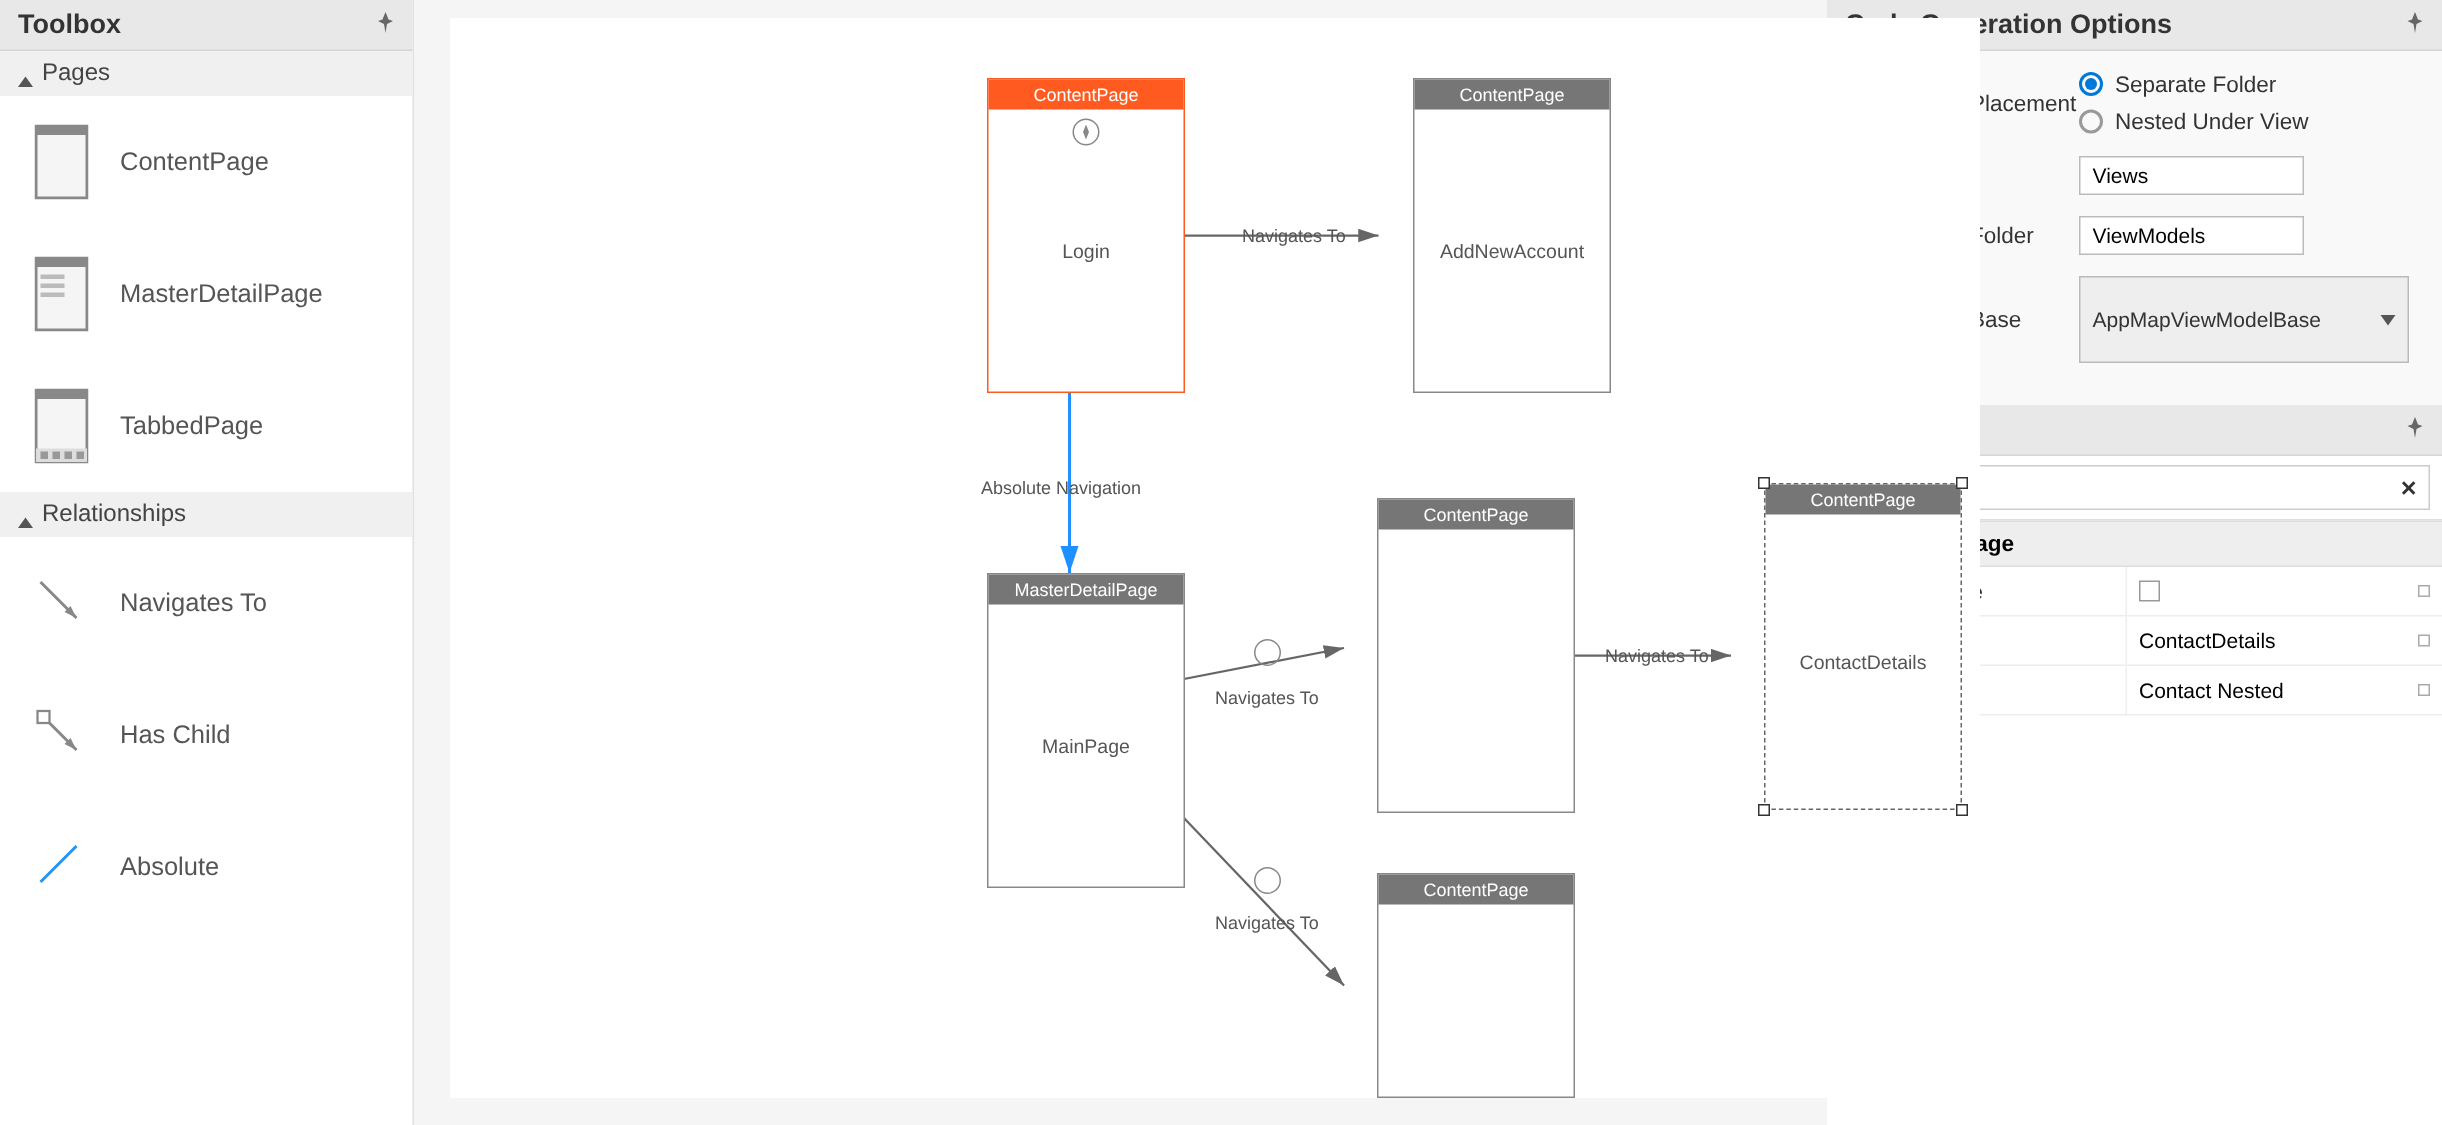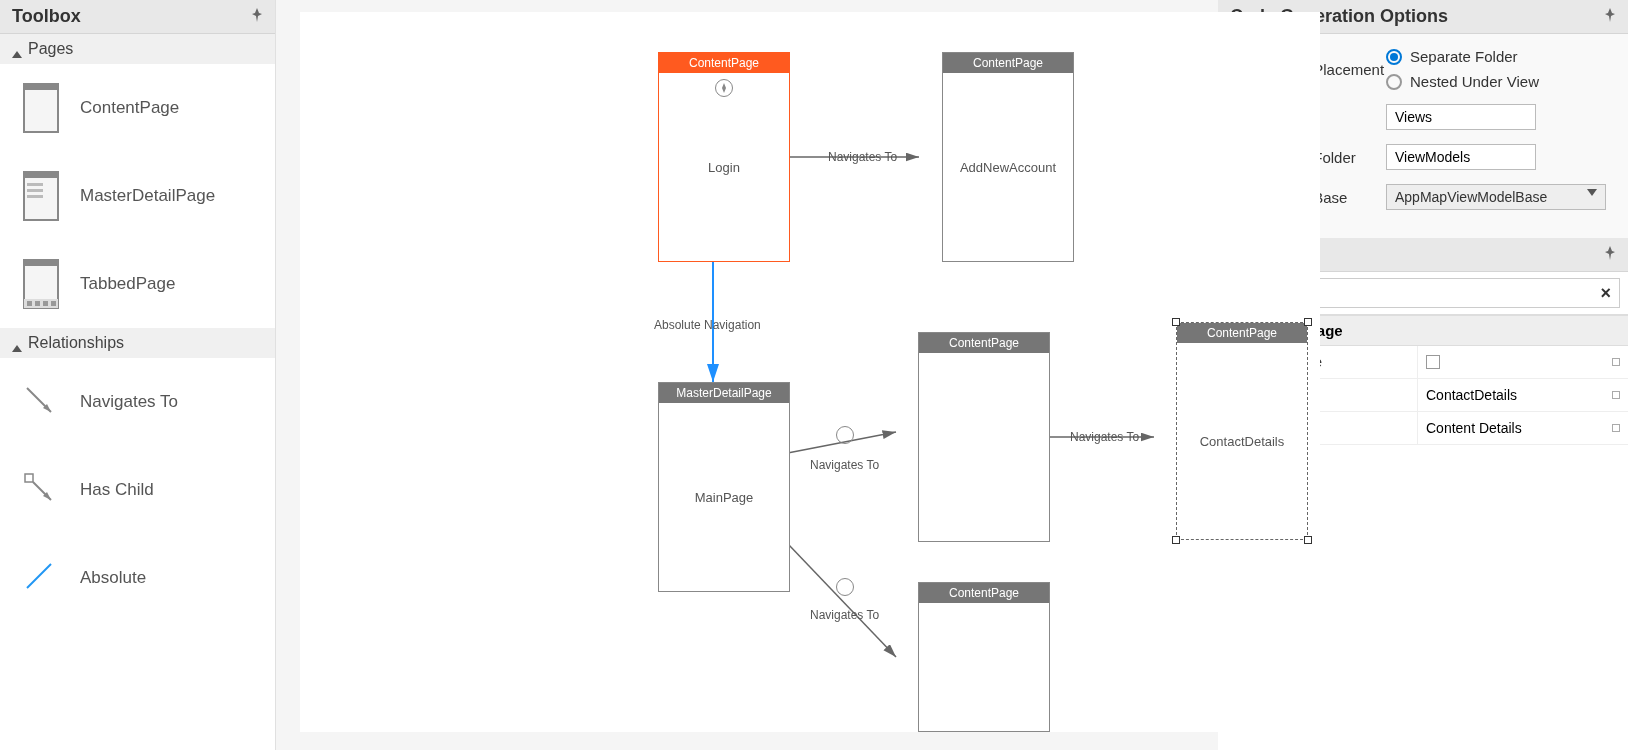--- a/index.html
+++ b/index.html
@@ -35,26 +35,26 @@
 
 svg.connectors { position: absolute; left: 0; top: 0; width: 100%; height: 100%; pointer-events: none; }
 
 
 .right { width: 410px; height: 100%; background: #fff; display: flex; flex-direction: column; }
 .codegen { background: #e8e8e8; }
 .codegen-body { background: #f9f9f9; padding: 14px 18px; }
 .form-row { display: flex; align-items: center; margin-bottom: 14px; font-size: 15px; color: #333; }
 .form-label { width: 150px; }
 .radio-col { display: flex; flex-direction: column; gap: 8px; }
-.radio-opt { display: flex; align-items: center; gap: 8px; }
+.radio-opt { display: flex; gap: 8px; }
 .radio-circ { width: 16px; height: 16px; border: 2px solid #999; border-radius: 50%; display: inline-flex; align-items: center; justify-content: center; }
 .radio-circ.checked { border-color: #0078d7; }
 .radio-circ.checked::after { content: ""; width: 8px; height: 8px; background: #0078d7; border-radius: 50%; }
 .text-input { border: 1px solid #bbb; background: #fff; padding: 4px 8px; font-size: 14px; width: 150px; }
-.select-input { border: 1px solid #bbb; background: #eee; padding: 4px 8px; font-size: 14px; width: 220px; display: flex; justify-content: space-between; }
+.select-input { border: 1px solid #bbb; background: #eee; padding: 20px 8px; font-size: 14px; width: 220px; display: flex; justify-content: space-between; align-items: center; }
 
 .props-toolbar { background: #fff; padding: 6px 8px; display: flex; align-items: center; gap: 4px; border-bottom: 1px solid #ddd; }
 .tb-btn { width: 30px; height: 30px; display: flex; align-items: center; justify-content: center; background: #fff; border: 1px solid transparent; }
 .tb-btn.active { background: #0078d7; color: #fff; }
 .tb-btn.plain { border: 1px solid #ccc; }
 .tb-search { flex: 1; border: 1px solid #ccc; height: 30px; margin-left: 6px; display: flex; align-items: center; justify-content: flex-end; padding: 0 8px; }
 
 .cat-header { background: #eee; padding: 6px 12px; font-size: 15px; font-weight: bold; display: flex; align-items: center; gap: 6px; border-top: 1px solid #ddd; border-bottom: 1px solid #ddd; }
 .prop-row { display: flex; border-bottom: 1px solid #eee; font-size: 14px; }
 .prop-name { width: 200px; padding: 8px 8px 8px 30px; border-right: 1px solid #eee; color: #333; }
@@ -321,18 +321,18 @@
     <div class="prop-row">
       <div class="prop-name">Name</div>
       <div class="prop-val">
           <span>ContactDetails</span>
           <span class="reset"></span>
         </div>
     </div>
     <div class="prop-row">
       <div class="prop-name">Title</div>
       <div class="prop-val">
-          <span>Content Details</span>
+          <span>Contact Nested</span>
           <span class="reset"></span>
         </div>
     </div>
   </div>
 </div>
 
 </body></html>

